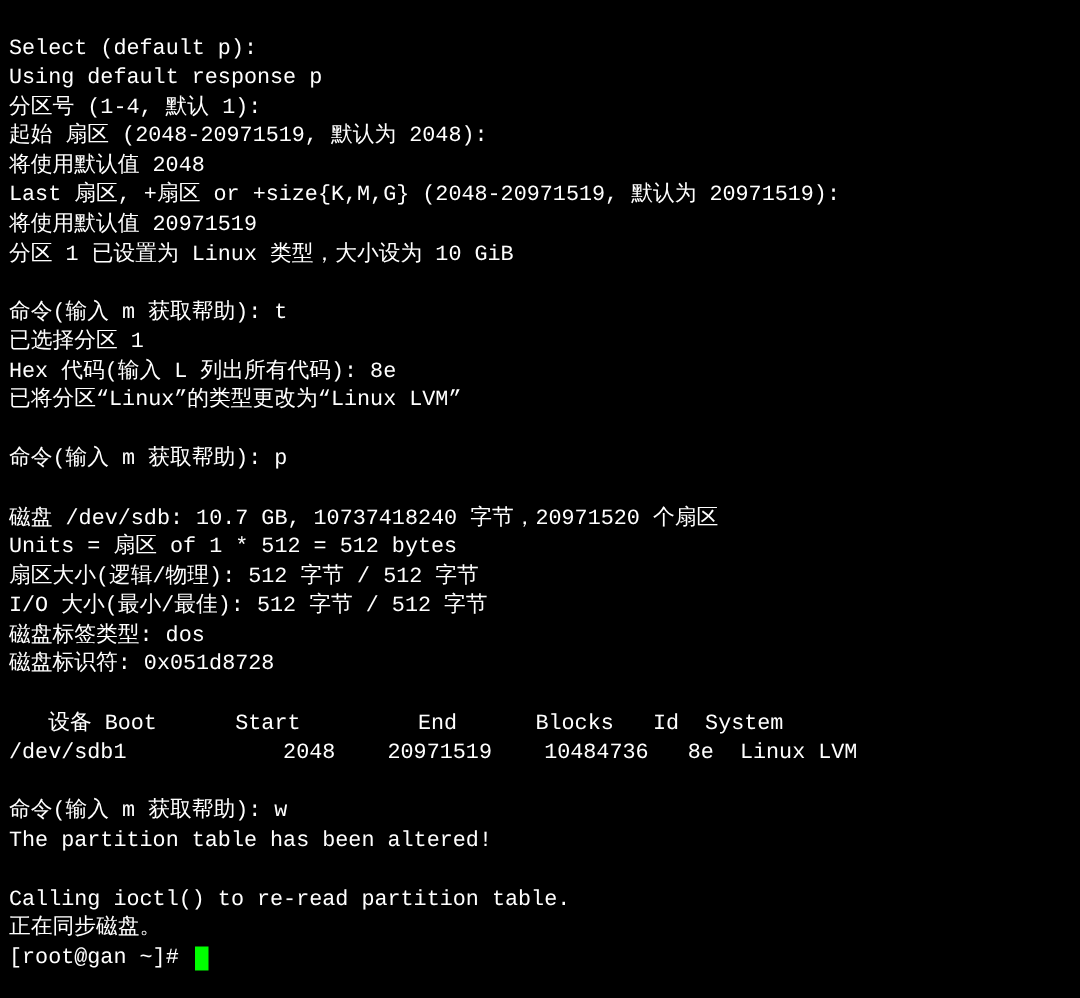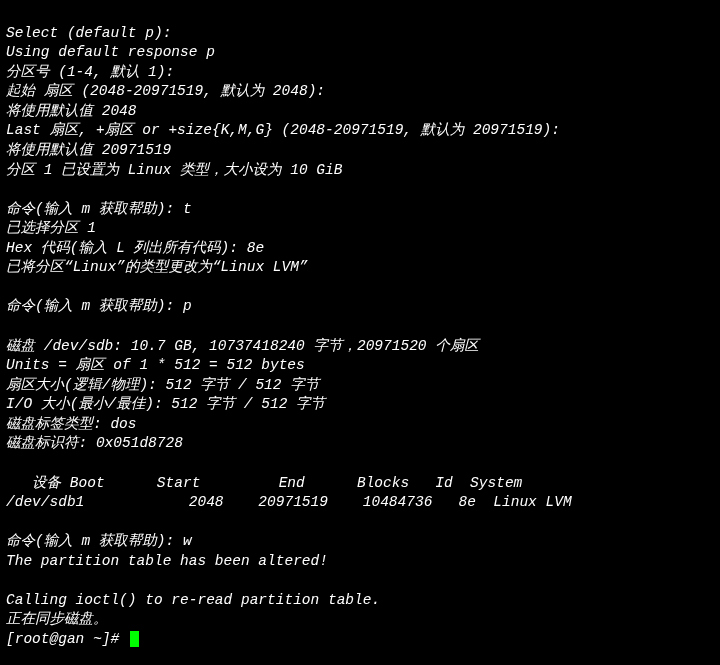--- a/index.html
+++ b/index.html
@@ -11,21 +11,21 @@
     font-size: 14.5px;
     line-height: 1.35;
     width: 720px;
     height: 665px;
     overflow: hidden;
   }
   .terminal {
     padding: 4px 6px;
     white-space: pre;
   }
-  .line { display: block; font-style: italic; }
+  .line { display: block; }
   .cursor {
     display: inline-block;
     width: 9px;
     height: 16px;
     background: #00ff00;
     vertical-align: text-bottom;
     margin-left: 2px;
   }
 </style>
 </head>

